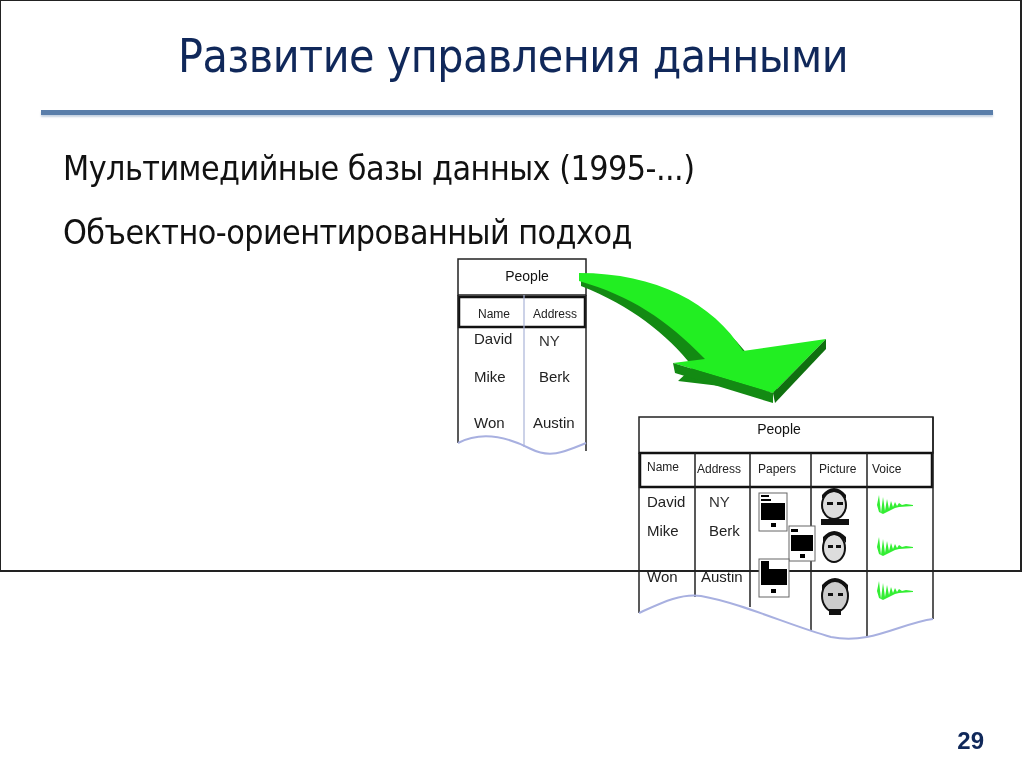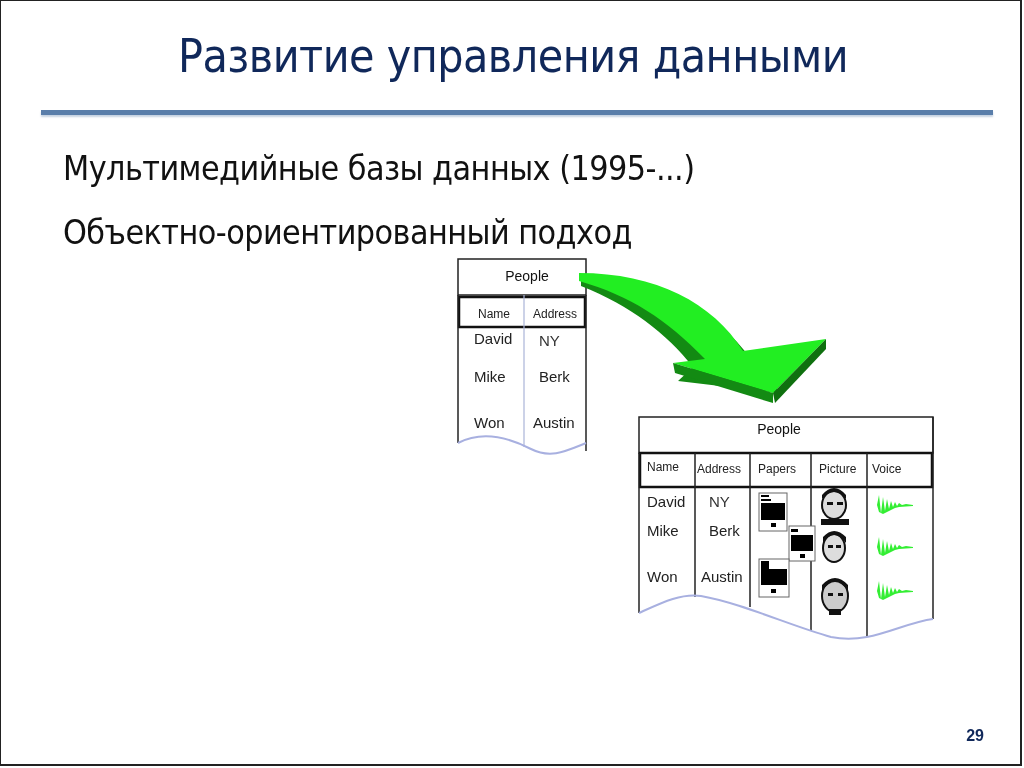--- a/index.html
+++ b/index.html
@@ -1,24 +1,24 @@
 <!DOCTYPE html>
 <html><head>
 <meta charset="utf-8">
 <style>
   html,body{margin:0;padding:0;background:#fff;}
   body{width:1024px;height:768px;position:relative;overflow:hidden;font-family:"Liberation Sans",sans-serif;}
-  .slide{position:absolute;left:0;top:0;width:1022px;height:766px;border:1px solid #222;border-right-width:2px;border-bottom-width:2px;box-sizing:border-box;background:#fff;}
+  .slide{position:absolute;left:0;top:0;width:1022px;height:572px;border:1px solid #222;border-right-width:2px;border-bottom-width:2px;box-sizing:border-box;background:#fff;}
   .title{position:absolute;left:0;width:1024px;top:28px;text-align:center;font-size:46px;color:#10285a;font-family:"DejaVu Sans Condensed","DejaVu Sans",sans-serif;letter-spacing:-0.5px;}
   .rule{position:absolute;left:40px;top:109px;width:952px;height:5px;background:#5a7eaa;box-shadow:0 2px 2px rgba(90,126,170,0.35);}
   .bullet{position:absolute;left:62px;font-size:33px;color:#111;font-family:"DejaVu Sans",sans-serif;letter-spacing:-0.6px;transform:scaleX(0.92);transform-origin:left center;}
   .b1{top:148px;}
   .b2{top:212px;}
   .fig{position:absolute;left:450px;top:250px;width:500px;height:400px;}
-  .pagenum{position:absolute;right:36px;top:750px;transform:translateY(-100%);font-size:16px;font-weight:bold;color:#10285a;font-family:"Liberation Sans",sans-serif;}
+  .pagenum{position:absolute;right:36px;top:750px;transform:translateY(-100%);font-size:24px;font-weight:bold;color:#10285a;font-family:"Liberation Sans",sans-serif;}
   .pagenum{top:726px;transform:none;}
   svg text{font-family:"Liberation Sans",sans-serif;}
 </style>
 </head>
 <body>
 
 <div class="slide">
   <div class="title">Развитие управления данными</div>
   <div class="rule"></div>
   <div class="bullet b1">Мультимедийные базы данных (1995-...)</div>

